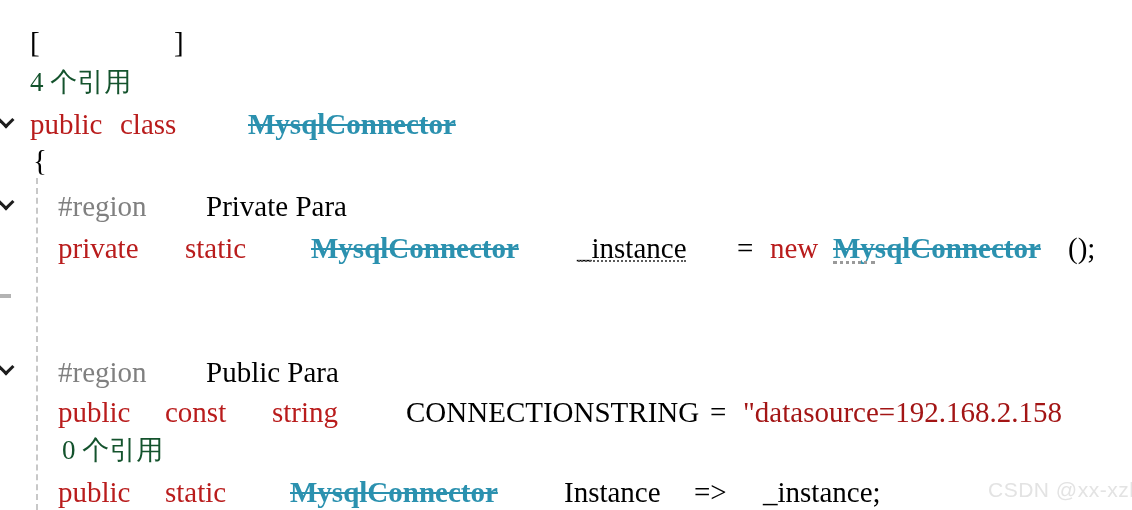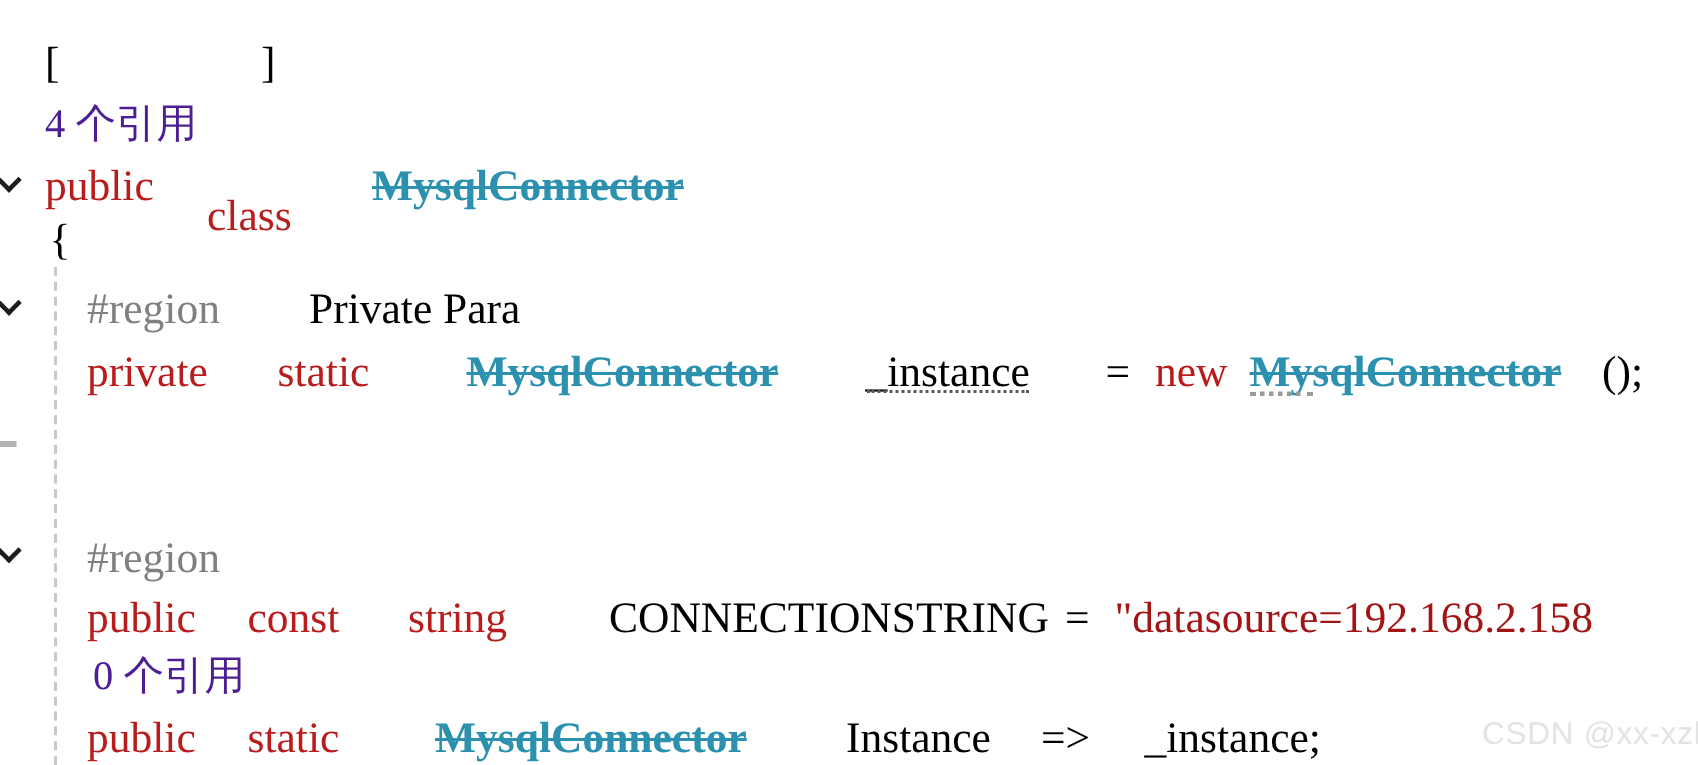--- a/index.html
+++ b/index.html
@@ -61,21 +61,21 @@
     font-weight: bold;
   }
   .plain   { color: #000000; margin-left: 13px; }
   .str     { color: #a31515; }
   .pre     { color: #808080; }            
   .punct   { color: #000000; }
   .brace   { color: #000000; }
 
   
   .codelens {
-    color: #4c1d95;
+    color: #14532d;
     font-size: 27px;
     font-family: "Liberation Serif", "DejaVu Serif", serif;
   }
 
   
   .renamed {
     position: relative;
   }
   .renamed::after {
     content: "";
@@ -158,25 +158,25 @@
         <span class="chev"></span>
       </div>
     </div>
 
   <div id="indent-guides">
       <div class="indent-guide" style="left: 36px; top: 178px; height: 332px;"></div>
     </div>
 
   <div class="code-area" id="code-area">
       <div class="line" id="line-attribute-obsolete" style="top: 22px;"><span class="txt punct" style="left: 30px;">[</span><span class="txt punct" style="left: 174px;">]</span></div>
-      <div class="line" id="line-class-declaration" style="top: 104px;"><span class="txt kw" style="left: 30px;">public</span><span class="txt kw" style="left: 138px; margin-top: 20px;">class</span><span class="txt type obsolete" style="left: 248px;">MysqlConnector</span></div>
+      <div class="line" id="line-class-declaration" style="top: 104px;"><span class="txt kw" style="left: 30px;">public</span><span class="txt kw" style="left: 120px;">class</span><span class="txt type obsolete" style="left: 248px;">MysqlConnector</span></div>
       <div class="line" id="line-class-open-brace" style="top: 140px;"><span class="txt brace" style="left: 33px;">{</span></div>
       <div class="line" id="line-region-private-para" style="top: 186px;"><span class="txt pre" style="left: 58px;">#region</span><span class="txt plain" style="left: 193px;">Private Para</span></div>
       <div class="line" id="line-field-instance" style="top: 228px;"><span class="txt kw" style="left: 58px;">private</span><span class="txt kw" style="left: 185px;">static</span><span class="txt type obsolete" style="left: 311px;">MysqlConnector</span><span class="txt plain renamed" style="left: 564px;">_instance</span><span class="txt punct" style="left: 737px;">=</span><span class="txt kw" style="left: 770px;">new</span><span class="txt type obsolete" style="left: 833px;">MysqlConnector</span><span class="dotsq" style="left: 833px; width: 42px;"></span><span class="txt punct" style="left: 1068px;">();</span></div>
-      <div class="line" id="line-region-public-para" style="top: 352px;"><span class="txt pre" style="left: 58px;">#region</span></div>
+      <div class="line" id="line-region-public-para" style="top: 352px;"><span class="txt pre" style="left: 58px;">#region</span><span class="txt plain" style="left: 193px;">Public Para</span></div>
       <div class="line" id="line-const-connectionstring" style="top: 392px;"><span class="txt kw" style="left: 58px;">public</span><span class="txt kw" style="left: 165px;">const</span><span class="txt kw" style="left: 272px;">string</span><span class="txt plain" style="left: 393px;">CONNECTIONSTRING</span><span class="txt punct" style="left: 710px;">=</span><span class="txt str" style="left: 743px;">"datasource=192.168.2.158</span></div>
       <div class="line" id="line-property-instance" style="top: 472px;"><span class="txt kw" style="left: 58px;">public</span><span class="txt kw" style="left: 165px;">static</span><span class="txt type obsolete" style="left: 290px;">MysqlConnector</span><span class="txt plain" style="left: 551px;">Instance</span><span class="txt punct" style="left: 694px;">=&gt;</span><span class="txt plain" style="left: 750px;">_instance;</span></div>
     </div>
 
   <div id="codelens-layer">
       <div class="codelens" style="position: absolute; left: 30px; top: 62px; line-height: 40px; white-space: pre;">4 个引用</div>
       <div class="codelens" style="position: absolute; left: 62px; top: 430px; line-height: 40px; white-space: pre;">0 个引用</div>
     </div>
 
   <div class="watermark" id="watermark" style="left: 988px; top: 478px;">CSDN @xx-xzh</div>

